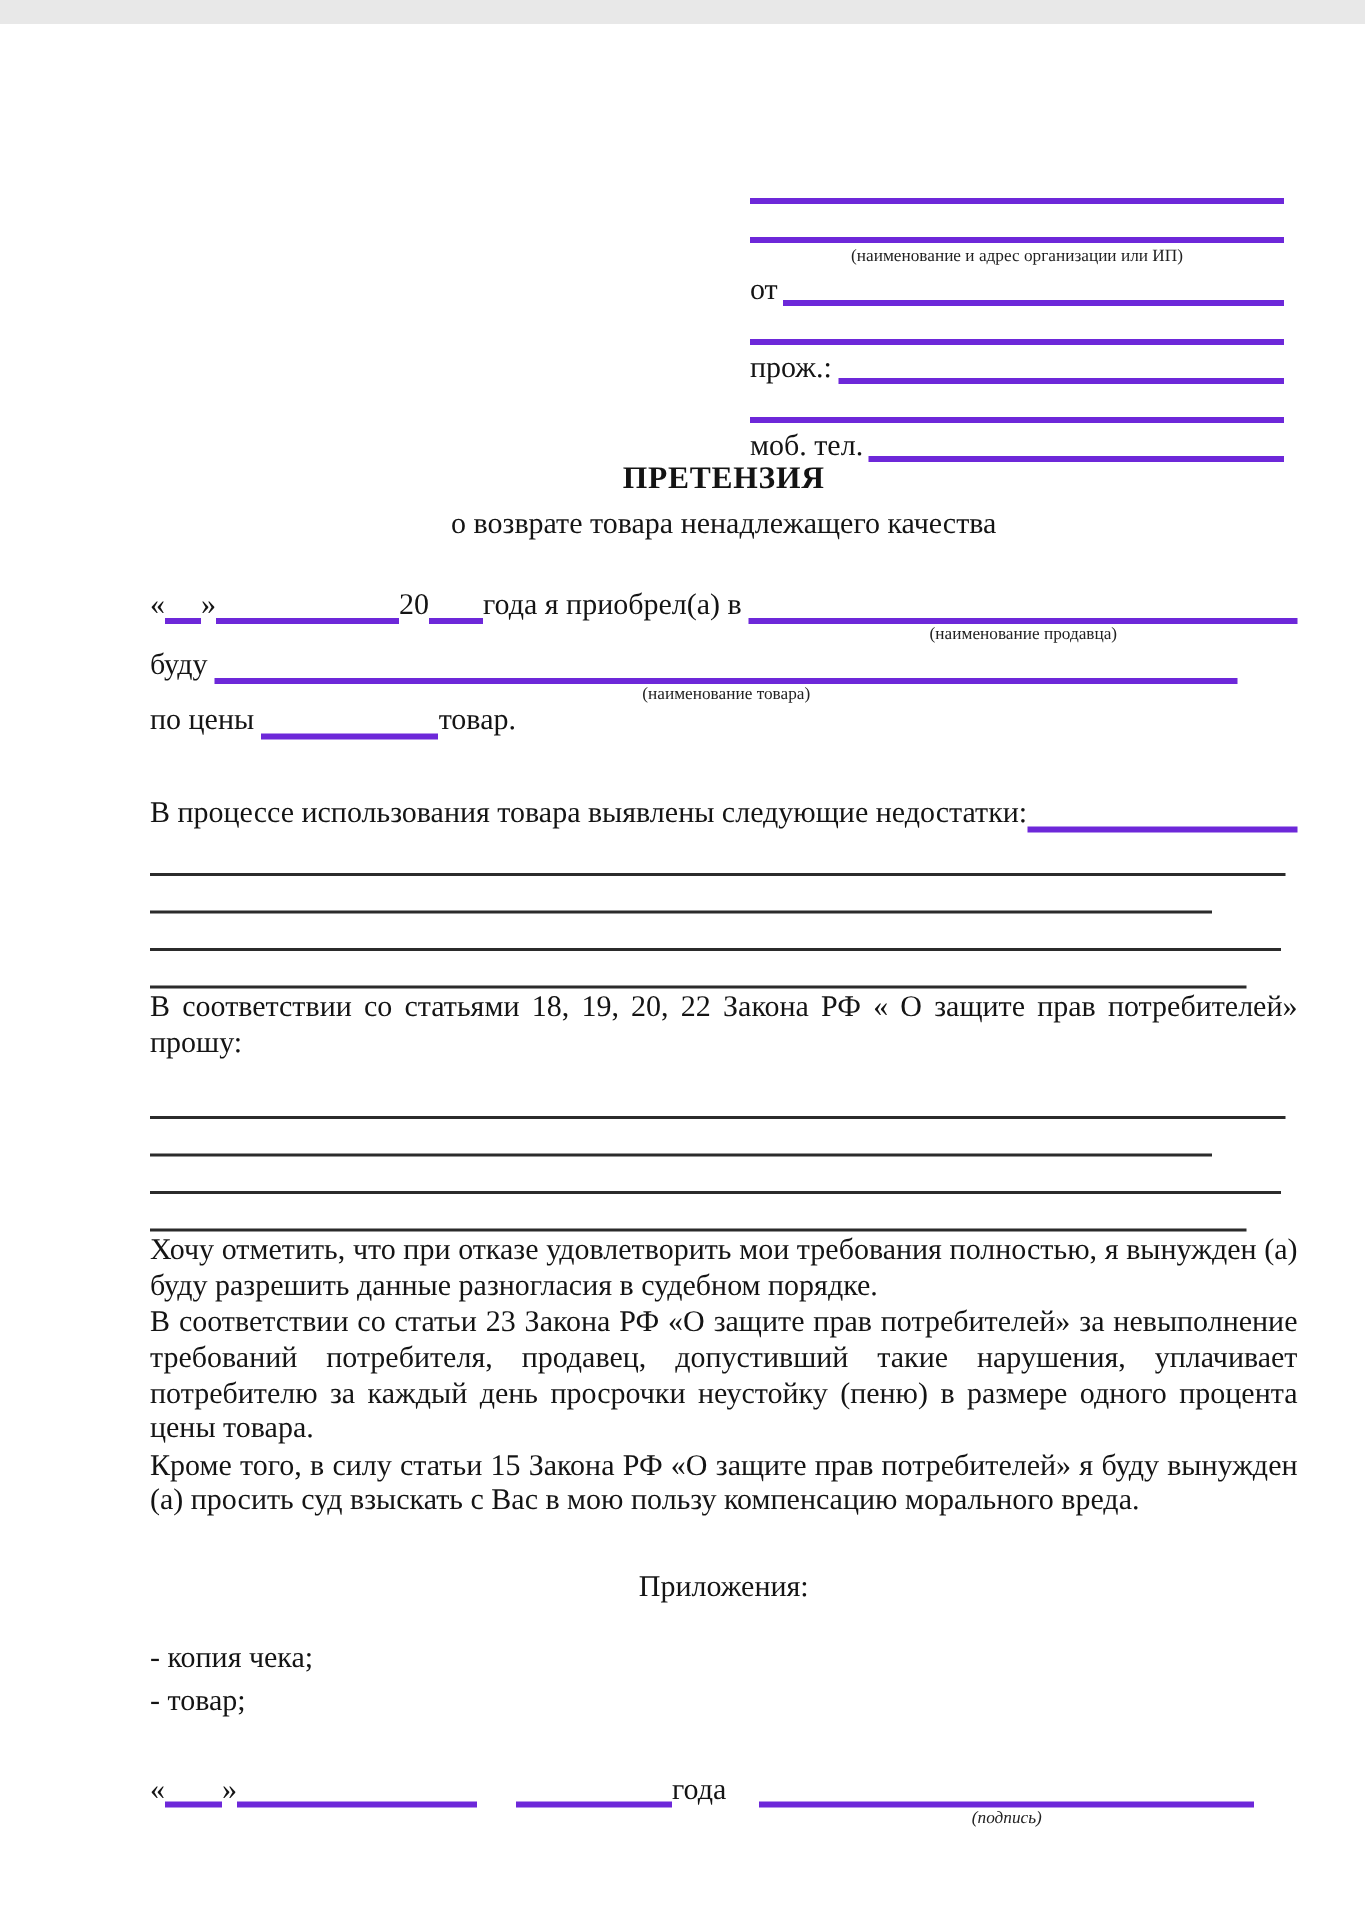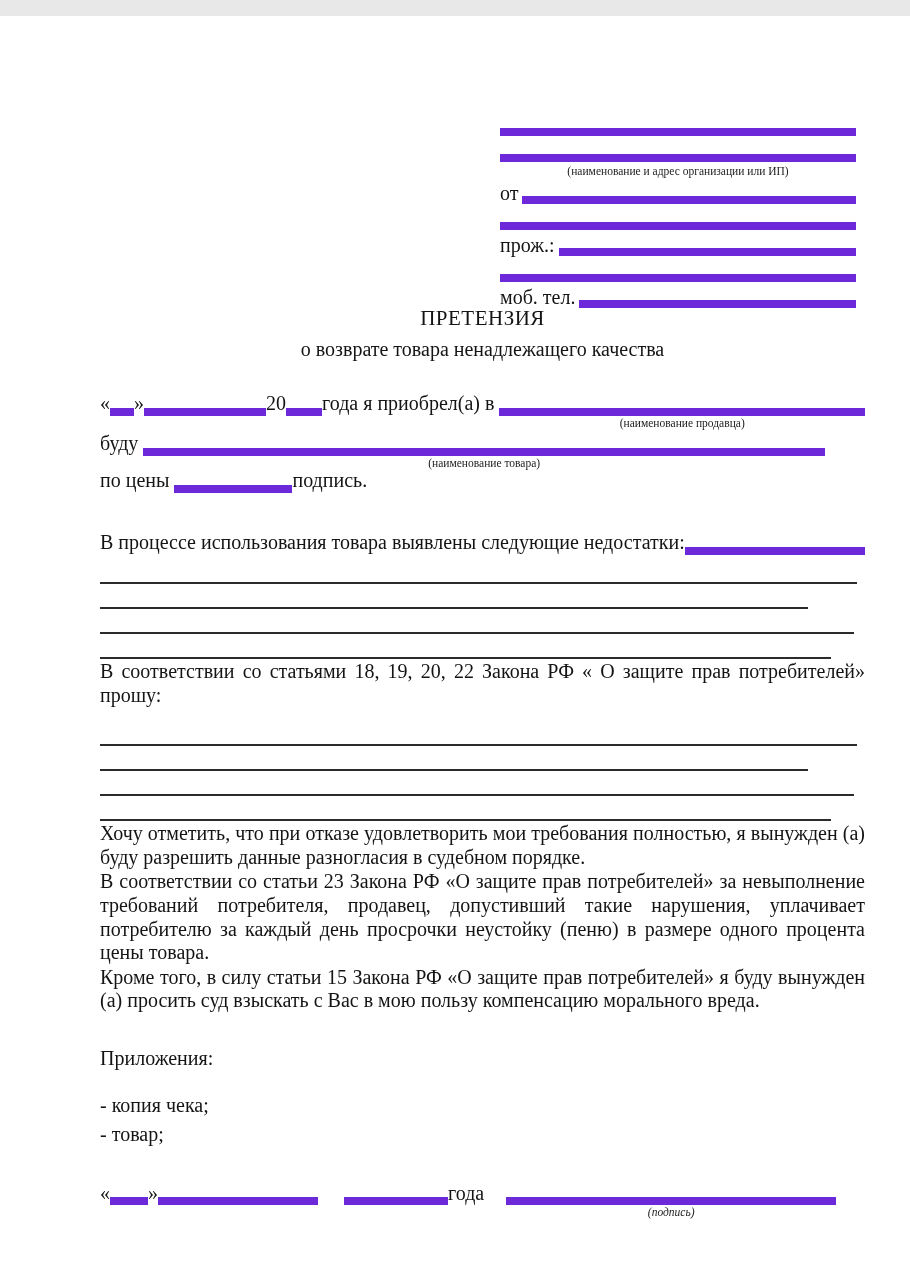--- a/index.html
+++ b/index.html
@@ -6,21 +6,21 @@
   html,body { background:#e8e8e8; }
   .page {
     width:910px; height:1287px;
     background:#ffffff;
     position:relative;
     margin:16px auto;
     font-family:"Liberation Serif","DejaVu Serif",serif;
     color:#141414;
     overflow:hidden;
   }
-  .ul { border-bottom:8px solid #6d28d9; display:inline-block; vertical-align:baseline; }
+  .ul { border-bottom:4px solid #6d28d9; display:inline-block; vertical-align:baseline; }
   .grow { flex:1 1 auto; }
 
   
   .header-block {
     position:absolute; top:96px; left:500px; width:356px;
     font-size:20px; line-height:26px;
   }
   .hrow { display:flex; align-items:flex-start; height:26px; }
   .hrow .label { white-space:pre; padding-right:4px; }
   .hrow .ul { height:24px; }
@@ -28,21 +28,21 @@
     font-size:11.5px; color:#222; text-align:center; line-height:14px;
     font-family:"Liberation Serif","DejaVu Serif",serif;
   }
   .header-block .cap { height:16px; }
 
   
   .content {
     position:absolute; left:100px; top:0; width:765px;
   }
   .title-block { padding-top:290px; text-align:center; }
-  .doc-title { font-size:21px; font-weight:400; letter-spacing:0.5px; }
+  .doc-title { font-size:21px; font-weight:700; letter-spacing:0.5px; }
   .doc-subtitle { font-size:20px; margin-top:7px; }
 
   .frow { display:flex; align-items:flex-end; font-size:20px; line-height:25px; position:relative; }
   .frow .ul { height:23px; }
   .frow span[data-bind] { white-space:pre; }
 
   .ul-cap { position:relative; }
   .ul-cap .cap { position:absolute; top:23px; left:0; right:0; }
 
   .row-purchase { margin-top:30px; }
@@ -53,21 +53,21 @@
   .blanks { margin-top:8px; }
   .bl { height:25px; border-bottom:2px solid #2b2b2b; }
   .bl.w1 { width:99%; }
   .bl.w2 { width:92.5%; }
   .bl.w3 { width:98.5%; }
   .bl.w4 { width:95.5%; }
   .blanks .bl:first-child { height:21px; }
 
   .para { font-size:20px; line-height:23.6px; text-align:justify; margin-top:1px; }
 
-  .attach-label { font-size:20px; margin-top:34px; }
+  .attach-label { font-size:20px; margin-top:34px;text-align:center; }
   .attach-item  { font-size:20px; margin-top:0; line-height:29px; }
   .attach-list  { margin-top:21px; }
 
   .sig-row { display:flex; align-items:flex-end; font-size:20px; margin-top:33px; }
   .sig-row .ul { height:23px; }
   .sig-row .q { white-space:pre; }
   .sp26 { width:26px; } .sp22 { width:22px; }
   .sig-field { position:relative; }
   .sig-field .cap { position:absolute; top:23px; left:0; right:0;font-style:italic; }
 </style>
@@ -127,21 +127,21 @@
     <div class="frow row-item">
       <span data-bind="purchase.item_label">буду </span>
         <span class="ul grow ul-cap" style="margin-right:40px">
           <span class="cap" data-bind="purchase.item_caption">(наименование товара)</span>
         </span>
     </div>
 
     <div class="frow row-price">
       <span data-bind="purchase.price_label">по цены </span>
         <span class="ul" style="width:118px"></span>
-        <span data-bind="purchase.price_suffix">подпись.</span>
+        <span data-bind="purchase.price_suffix">товар.</span>
     </div>
 
     <div class="frow row-defects">
       <span data-bind="defects.intro">В процессе использования товара выявлены следующие недостатки:</span>
         <span class="ul grow"></span>
     </div>
 
     <div class="blanks">
       <div class="bl w1"></div>
       <div class="bl w2"></div>

